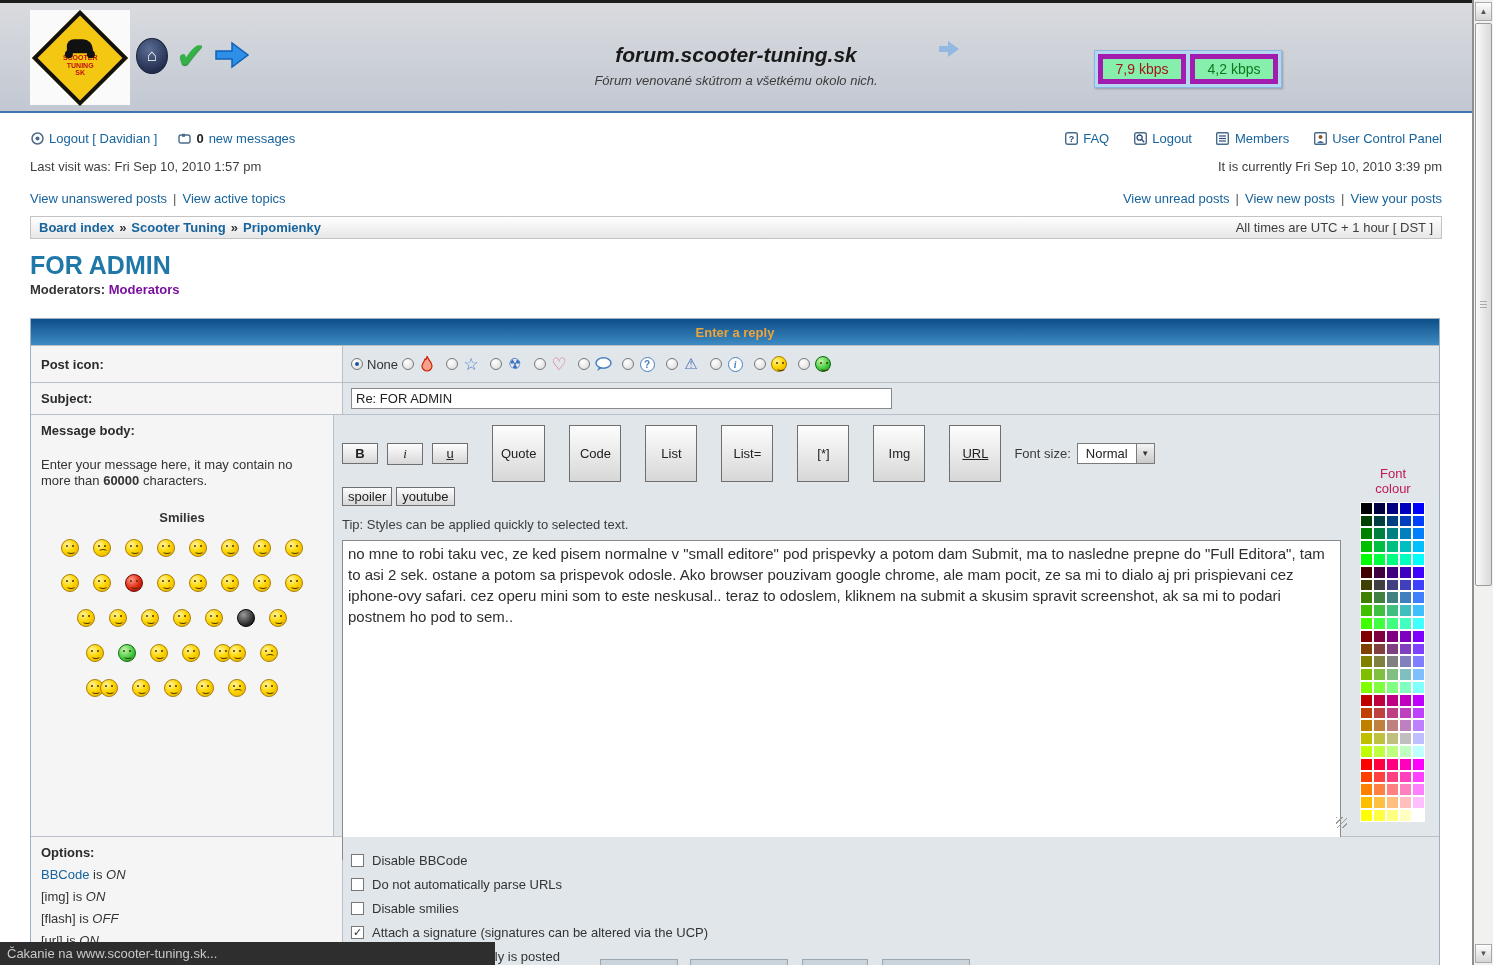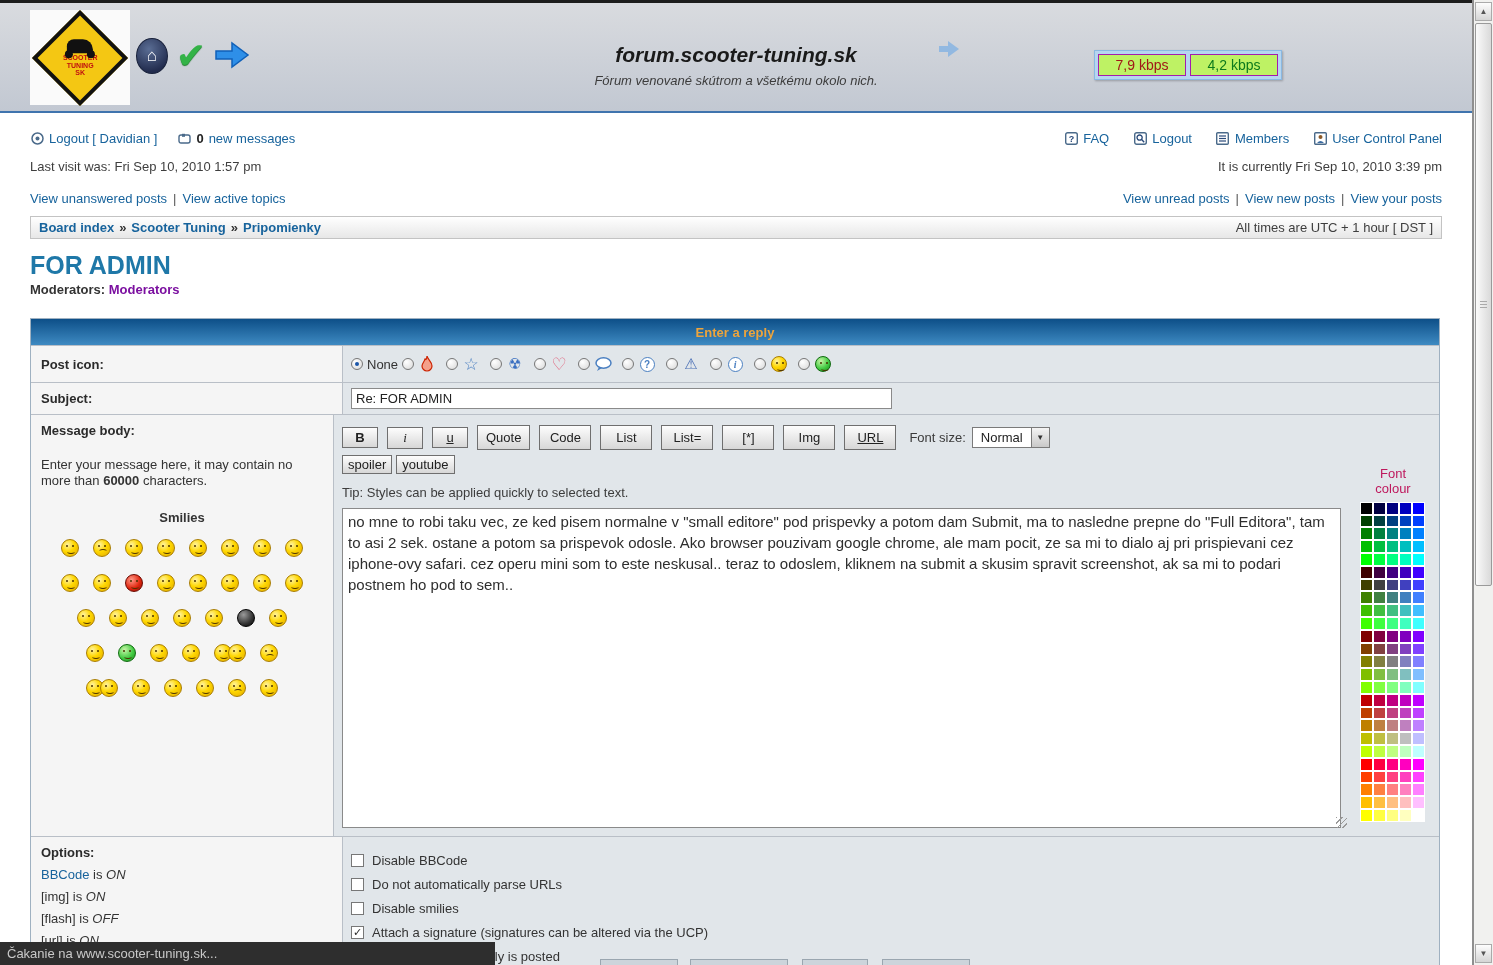--- a/index.html
+++ b/index.html
@@ -17,21 +17,21 @@
   .scooter-blob::before { left:-2px; } .scooter-blob::after { right:-2px; }
   .logo-text { font-size:7px; font-weight:bold; color:#c01010; line-height:1.1; white-space:pre-line; }
   .hdr-icons { position:absolute; left:136px; top:35px; display:flex; align-items:center; gap:8px; }
   .home-ic { width:32px; height:36px; border-radius:50%; background:radial-gradient(circle at 40% 30%,#5a6d94,#222c4e 75%); color:#fff; display:flex; align-items:center; justify-content:center; font-size:17px; border:1px solid #17203a; }
   .check-ic { color:#33b347; font-size:36px; line-height:1; text-shadow:0 1px 1px #1a7a28; }
   .hdr-title-wrap { position:absolute; left:0; right:0; top:40px; text-align:center;font-style:italic; }
   .hdr-title { font-size:21px; font-weight:bold; color:#1a1a1a; }
   .hdr-subtitle { font-size:13px; color:#3c3c3c; margin-top:6px; }
   .hdr-deco-arrow { position:absolute; left:938px; top:36px; opacity:.8; }
   .speed-panel { position:absolute; right:190px; top:47px; background:#b6d6f0; border:1px solid #8ab8e2; padding:3px; display:flex; gap:4px; box-shadow:1px 1px 2px rgba(0,0,0,.25); }
-  .speed-box { background:#bef264; border:1px solid #a21caf; padding:2px 12px; font-size:14px; min-width:88px; text-align:center; }
+  .speed-box { background:#86efac; border:5px solid #a21caf; padding:2px 12px; font-size:14px; min-width:88px; text-align:center; }
   .speed-down { color:#a01818; } .speed-up { color:#0c7a1c; }
 
   
   .row { padding:0 30px; position:relative; }
   a, .link { color:#17639c; text-decoration:none; cursor:pointer; }
   .navbar { margin-top:18px; display:flex; justify-content:space-between; align-items:center; }
   .nav-left, .nav-right { display:flex; align-items:center; gap:6px; }
   .nav-right .nav-item { margin-left:18px; display:flex; align-items:center; gap:5px; }
   .nav-item { display:flex; align-items:center; gap:5px; }
   .mini-ic { display:inline-flex; width:14px; height:14px; align-items:center; justify-content:center; }
@@ -86,21 +86,21 @@
   .sm.bomb { background:radial-gradient(circle at 35% 30%,#9a9a9a,#333 60%,#000); border-color:#000; }
   .sm.bomb::before,.sm.bomb::after{ display:none; }
   .sm.sick { background:radial-gradient(circle at 35% 30%,#c8f5a8,#44cc44 55%,#1a8a1a); border-color:#0e6a0e; }
   .sm.frown::after { top:9px; border-bottom:none; border-top:1.5px solid #4a3200; }
   .pair { display:inline-flex; flex:none; }
   .pair .sm + .sm { margin-left:-4px; }
 
   
   .toolbar { display:flex; align-items:center; gap:9px; margin-top:4px; flex-wrap:wrap; }
   .tb-btn { background:linear-gradient(#fdfdfd,#d7d7d7); border:1px solid #6f6f6f; font-size:13px; color:#222; padding:2px 0; min-width:36px; text-align:center; cursor:pointer; font-family:"Liberation Sans",sans-serif; }
-  .tb-wide { min-width:52px; padding:4px 8px; }
+  .tb-wide { min-width:52px; padding:20px 8px;margin-left:15px; }
   .tb-b { font-weight:bold; } .tb-i { font-style:italic; font-family:"Liberation Serif",serif; } .tb-u { text-decoration:underline; }
   .fontsize-wrap { display:flex; align-items:center; gap:6px; margin-left:4px; color:#3a3a3a; }
   .select { display:inline-flex; border:1px solid #7a7a7a; background:#fff; height:21px; align-items:center; }
   .select .sel-val { padding:0 8px; font-size:13px; color:#222; }
   .select .sel-btn { width:18px; height:100%; background:linear-gradient(#f4f4f4,#c9c9c9); border-left:1px solid #7a7a7a; display:flex; align-items:center; justify-content:center; font-size:8px; color:#333; cursor:pointer; }
   .toolbar2 { display:flex; gap:4px; margin-top:5px; }
   .tb-small { background:linear-gradient(#fdfdfd,#d7d7d7); border:1px solid #6f6f6f; font-size:13px; color:#222; padding:1px 5px; cursor:pointer; font-family:"Liberation Sans",sans-serif; }
   .tip { margin:11px 0 8px; color:#3c3c3c; }
 
   .msg-area-wrap { position:relative; margin-right:90px; }

